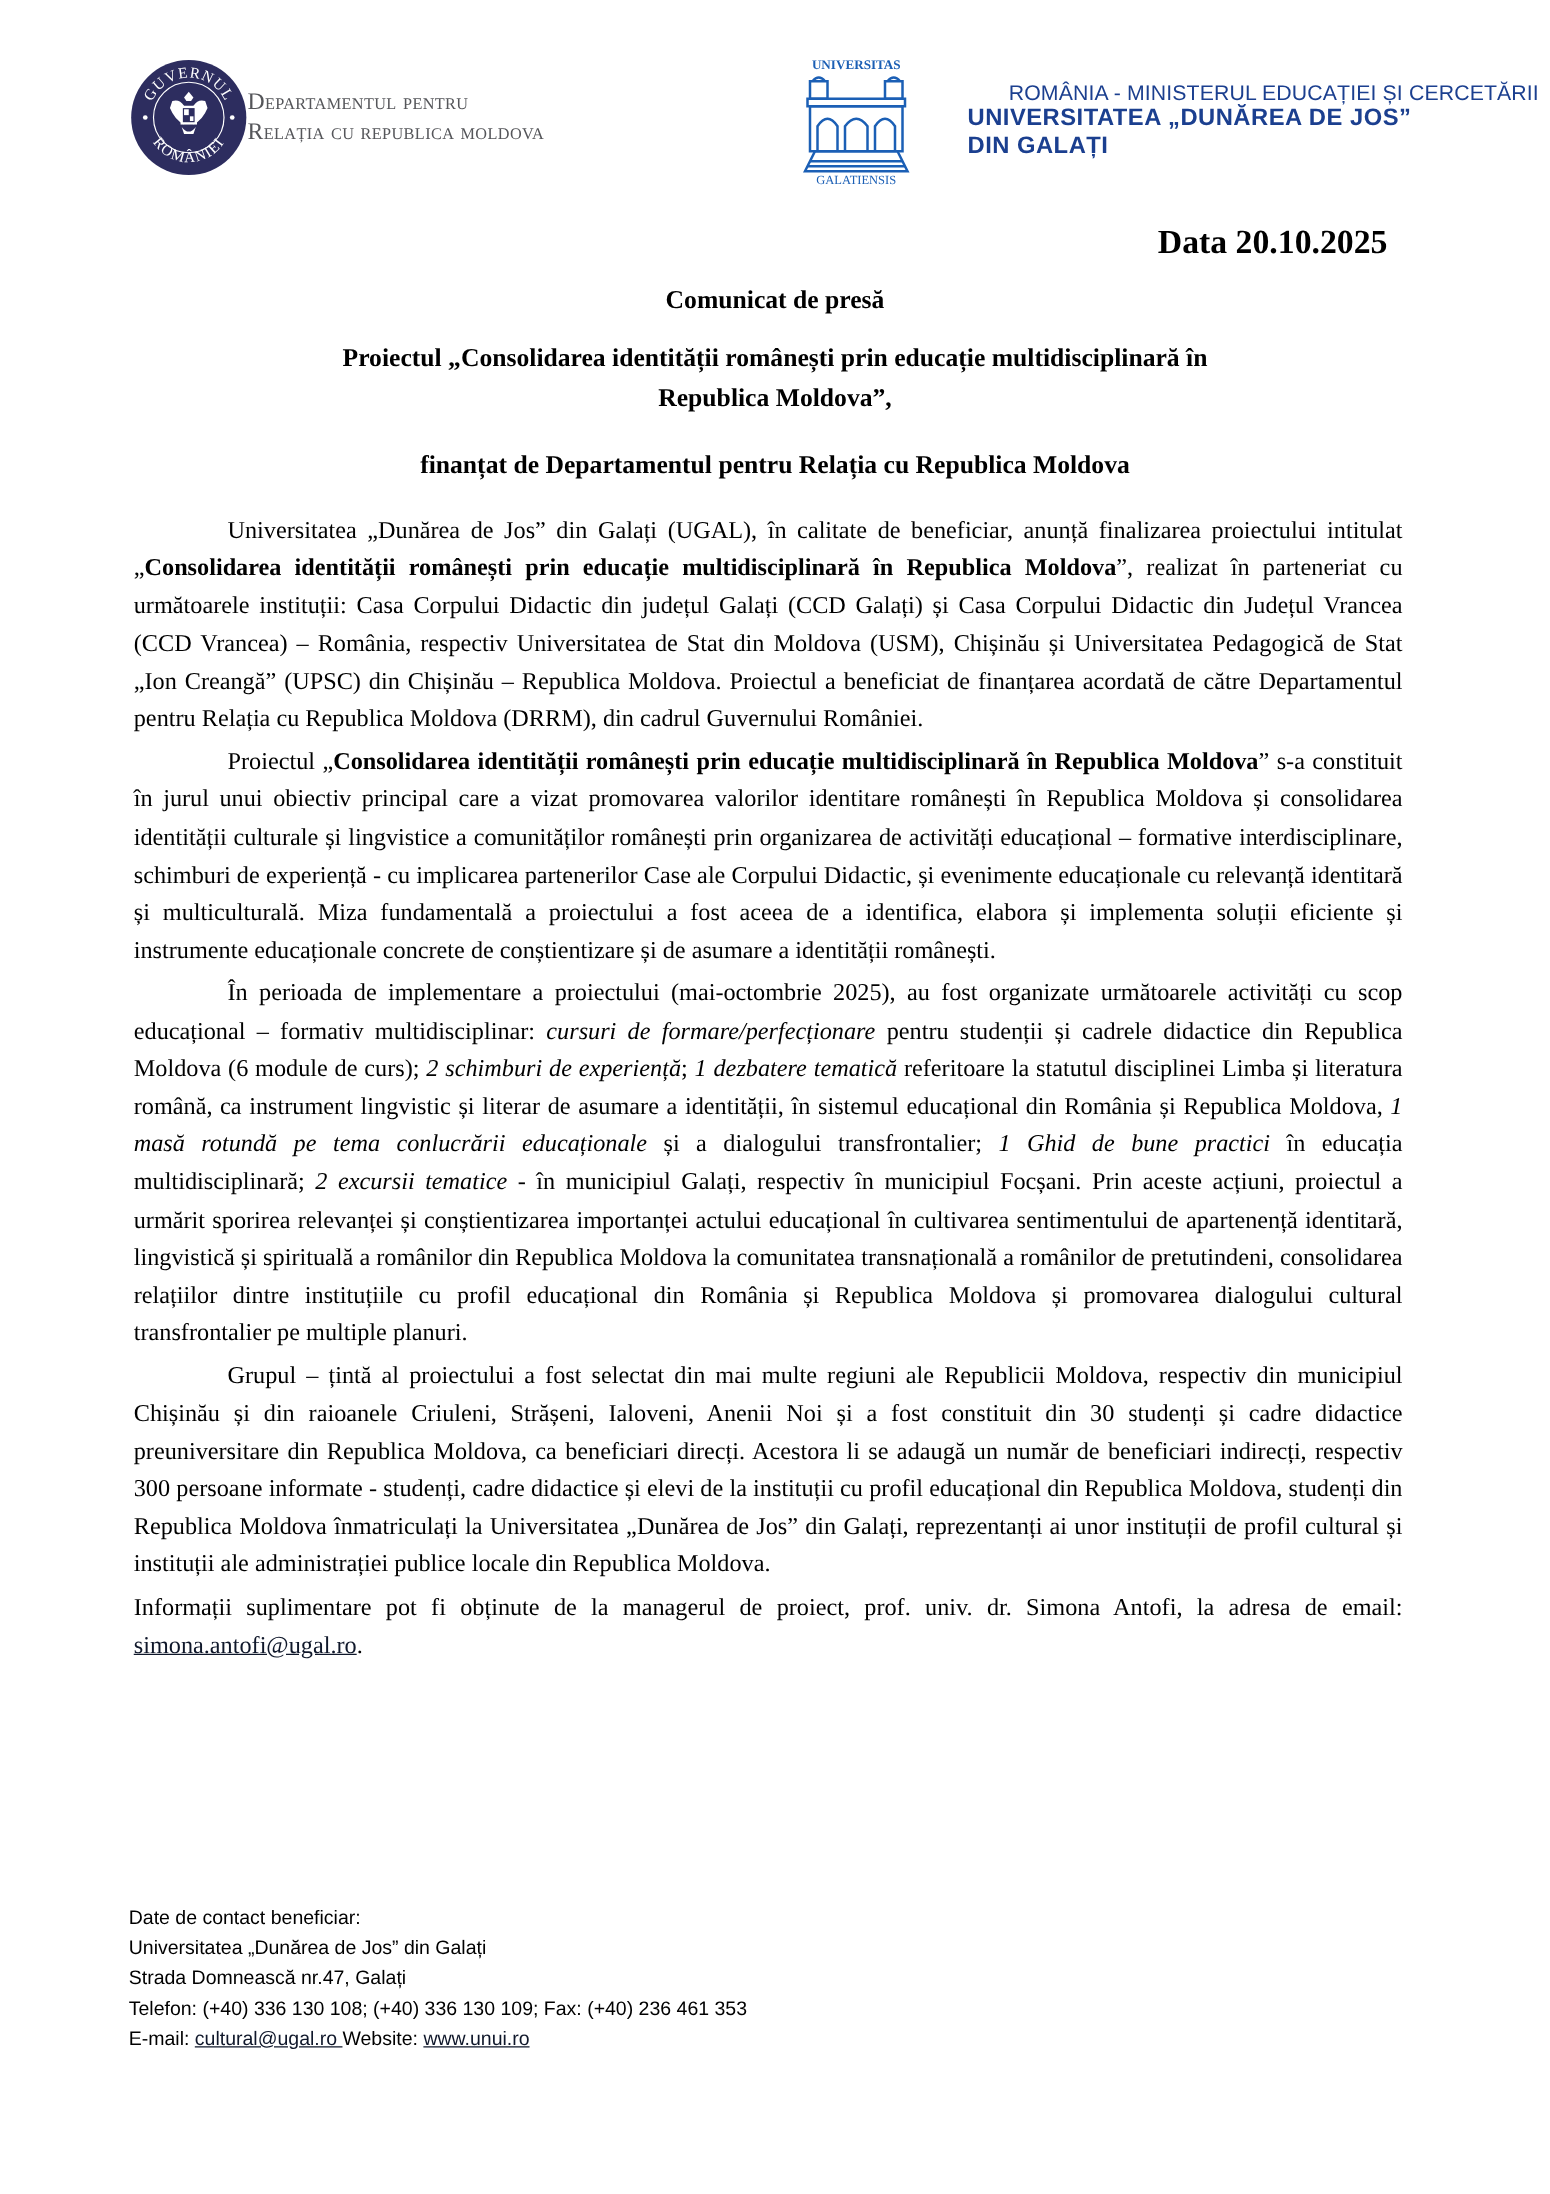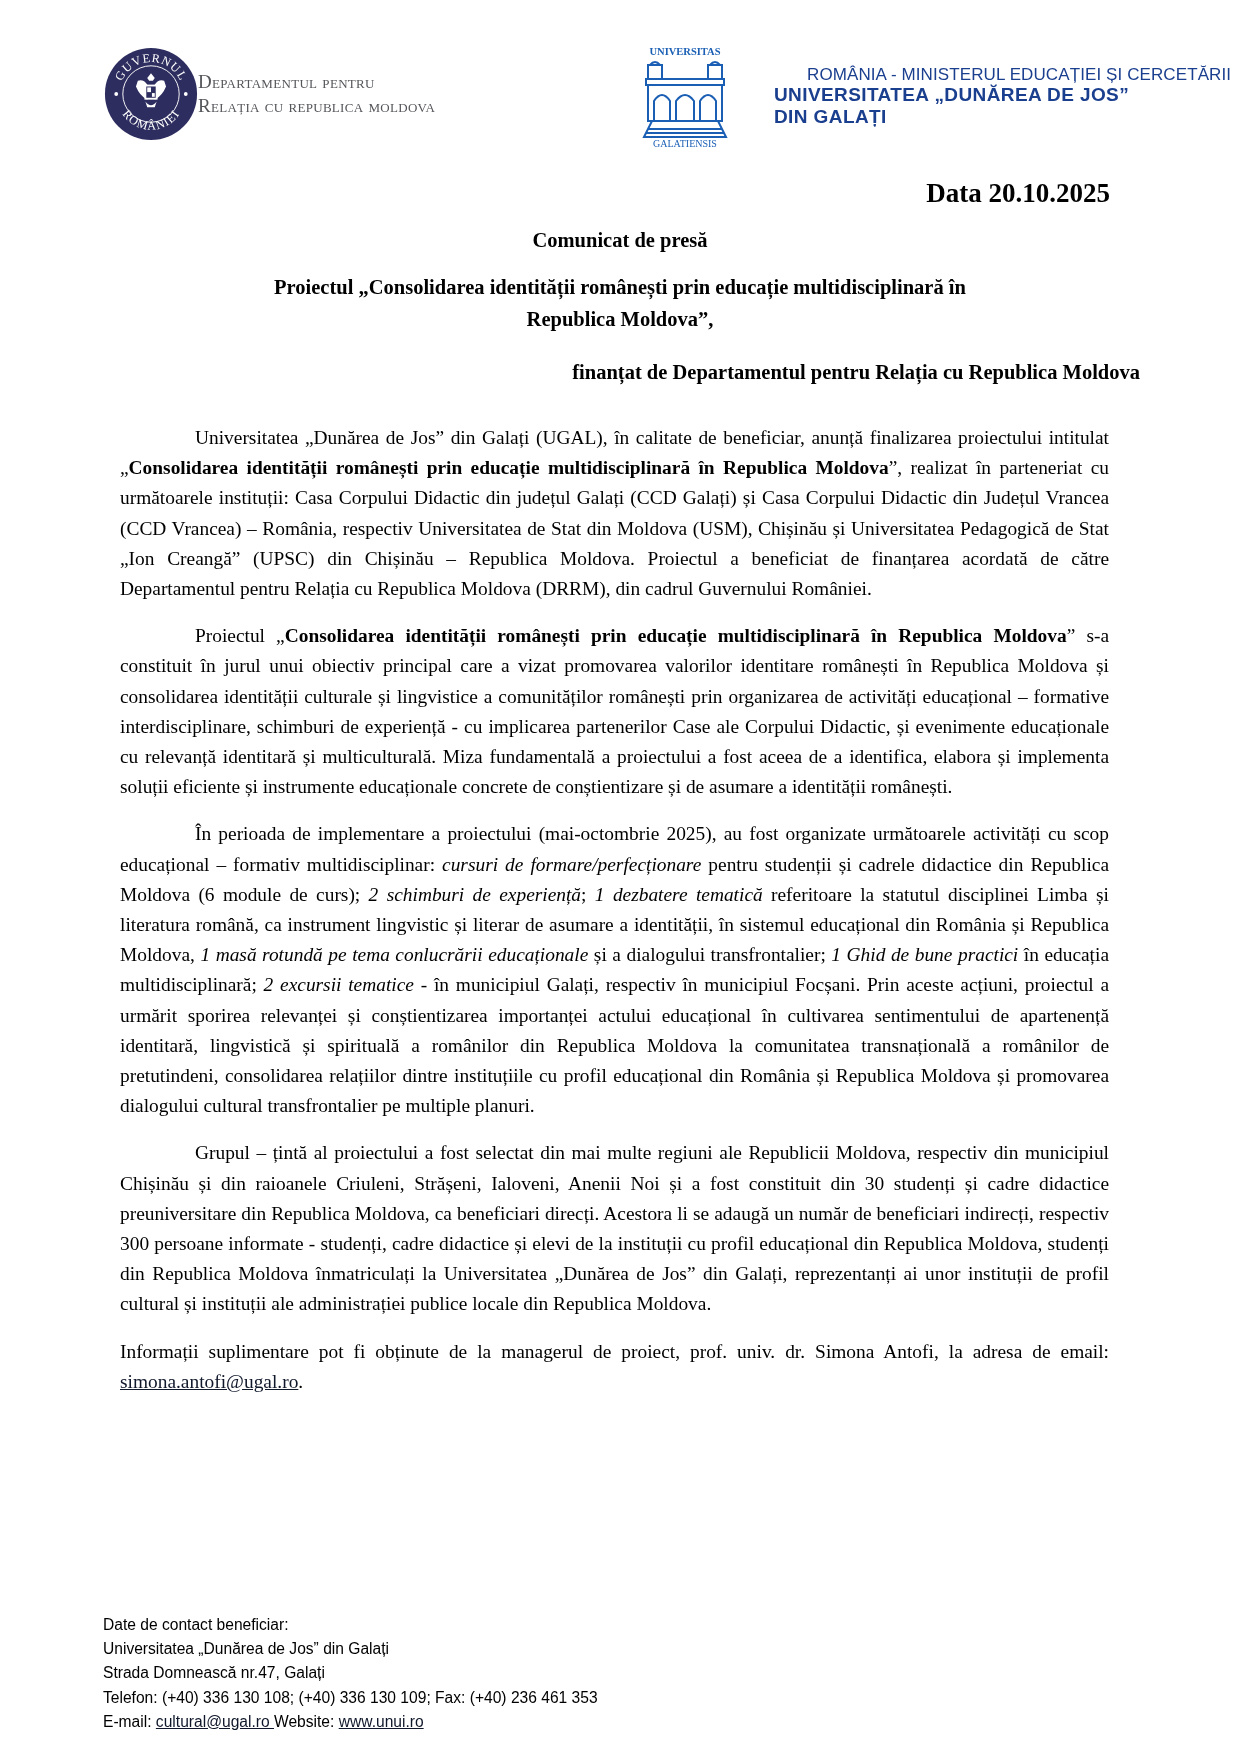--- a/index.html
+++ b/index.html
@@ -17,30 +17,30 @@
   .uni-text { margin-left: 22px; font-family: "Liberation Sans", "DejaVu Sans", sans-serif; color: #1b3f8f; }
   .uni-line1 { font-size: 17px; line-height: 18px; white-space: nowrap; letter-spacing: 0.1px; margin-left: 33px; }
   .uni-line2, .uni-line3 { font-size: 19px; line-height: 22px; font-weight: bold; white-space: nowrap; letter-spacing: 0.4px; }
 
   
   .serif { font-family: "Liberation Serif", "DejaVu Serif", serif; }
   .date { position: absolute; right: 130px; top: 178px; font-size: 27px; font-weight: bold; }
   .center-b { position: absolute; left: 100px; width: 1040px; text-align: center; font-weight: bold; font-size: 20.5px; line-height: 32px; }
   .ttl-comunicat { top: 224px; }
   .ttl-project { top: 271px; }
-  .ttl-funded { top: 356px; text-align: right; }
+  .ttl-funded { top: 356px; }
 
   .body-text { position: absolute; left: 103px; width: 1023px; top: 406px; font-size: 19.4px; line-height: 30.2px; text-align: justify; }
-  .body-text p { margin: 17px; text-indent: 75px; }
+  .body-text p { margin: 4px; text-indent: 75px; }
   .body-text p.noindent { text-indent: 0; }
   .body-text b { font-weight: bold; }
   .body-text i { font-style: italic; }
   a.link { color: #0f172a; text-decoration: underline; }
 
-  .contact { position: absolute; left: 103px; top: 1613px; font-family: "Liberation Sans", "DejaVu Sans", sans-serif; font-size: 15.6px; line-height: 24.2px; }
+  .contact { position: absolute; left: 103px; top: 1523px; font-family: "Liberation Sans", "DejaVu Sans", sans-serif; font-size: 15.6px; line-height: 24.2px; }
   .contact div { white-space: nowrap; }
 </style>
 </head>
 <body>
 
 <div class="page">
 
   <div class="hdr-left">
     <svg class="gov-seal" viewBox="0 0 100 100">
       <circle cx="50" cy="50" r="49" fill="#2d2d5f"></circle>

